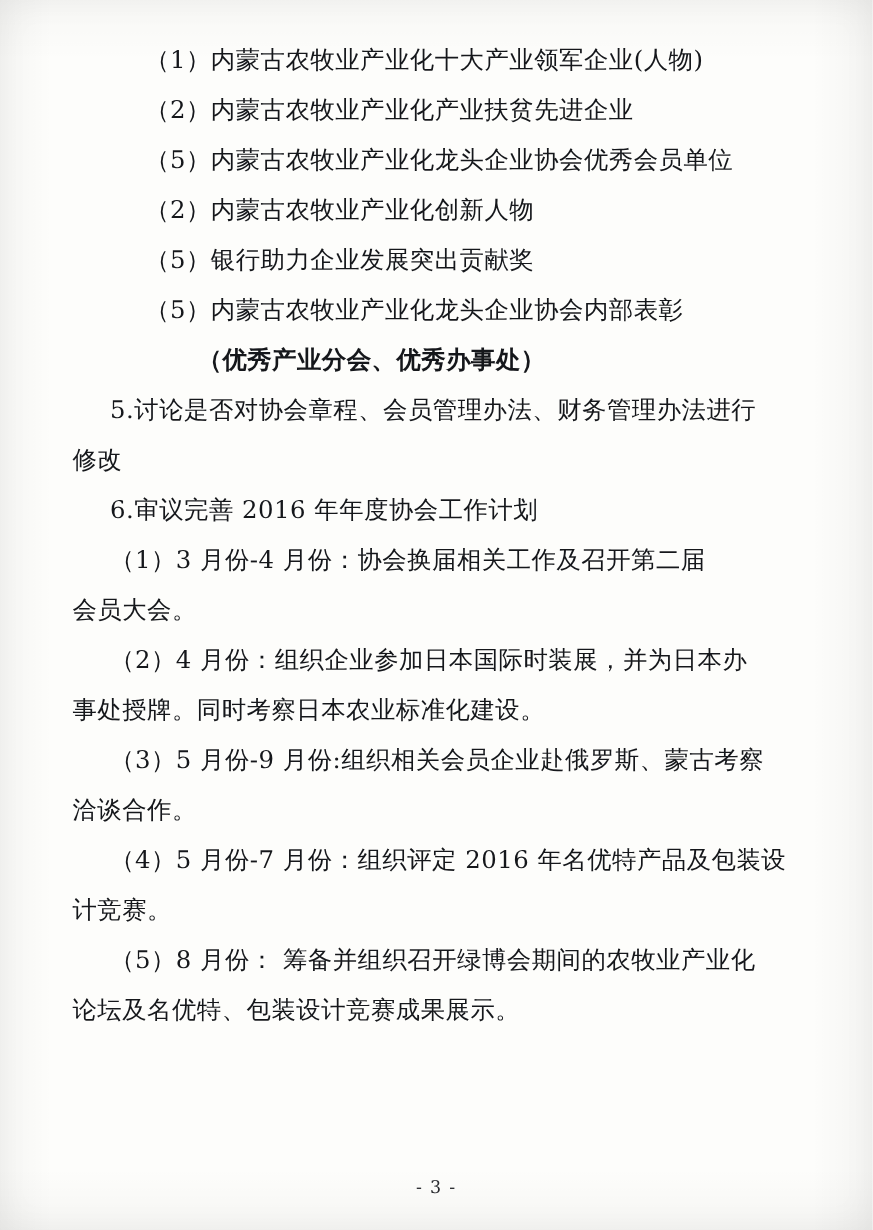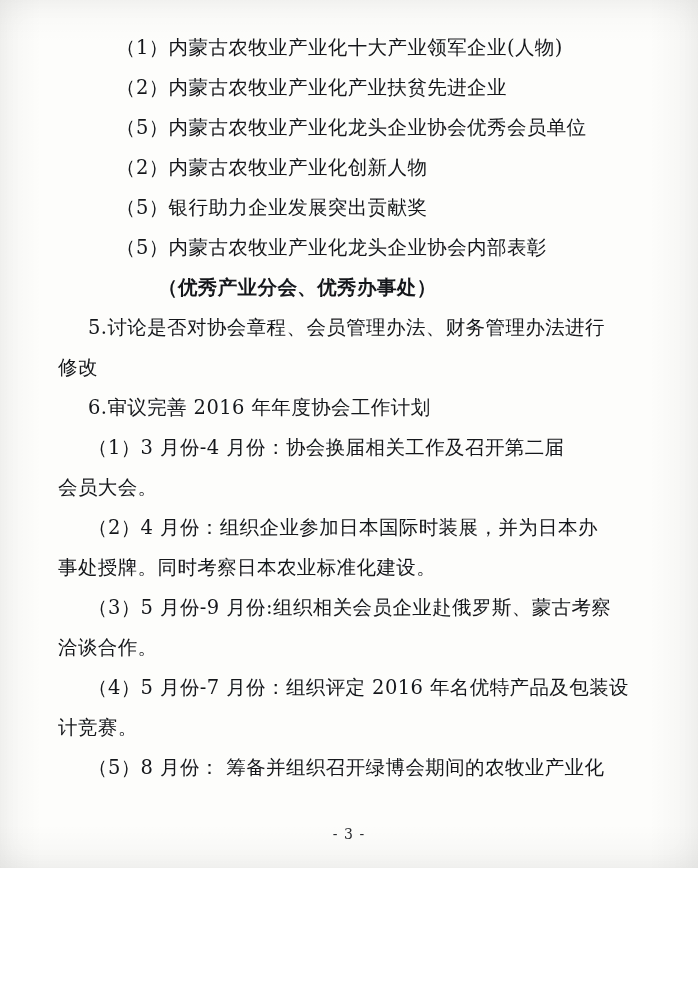--- a/index.html
+++ b/index.html
@@ -12,21 +12,21 @@
     height: 984px;
     font-family: "DejaVu Serif", "Liberation Serif", serif;
     color: #15161a;
     position: relative;
     overflow: hidden;
   }
 
   .page {
     position: relative;
     width: 698px;
-    height: 868px;
+    height: 984px;
     background: #fdfdfb;
     box-sizing: border-box;
     padding: 28px 54px 0 58px;
   }
 
   
   .page::before {
     content: "";
     position: absolute;
     inset: 0;
@@ -104,19 +104,20 @@
     <div class="line ind-1">（2）4 月份：组织企业参加日本国际时装展，并为日本办</div>
     <div class="line ind-0">事处授牌。同时考察日本农业标准化建设。</div>
 
     <div class="line ind-1">（3）5 月份-9 月份:组织相关会员企业赴俄罗斯、蒙古考察</div>
     <div class="line ind-0">洽谈合作。</div>
 
     <div class="line ind-1">（4）5 月份-7 月份：组织评定 2016 年名优特产品及包装设</div>
     <div class="line ind-0">计竞赛。</div>
 
     <div class="line ind-1">（5）8 月份： 筹备并组织召开绿博会期间的农牧业产业化</div>
+    <div class="line ind-0">论坛及名优特、包装设计竞赛成果展示。</div>
 
   </div>
 
   <div class="page-number">- 3 -</div>
 
   <div class="edge-shadow"></div>
 </div>
 
 </body></html>

